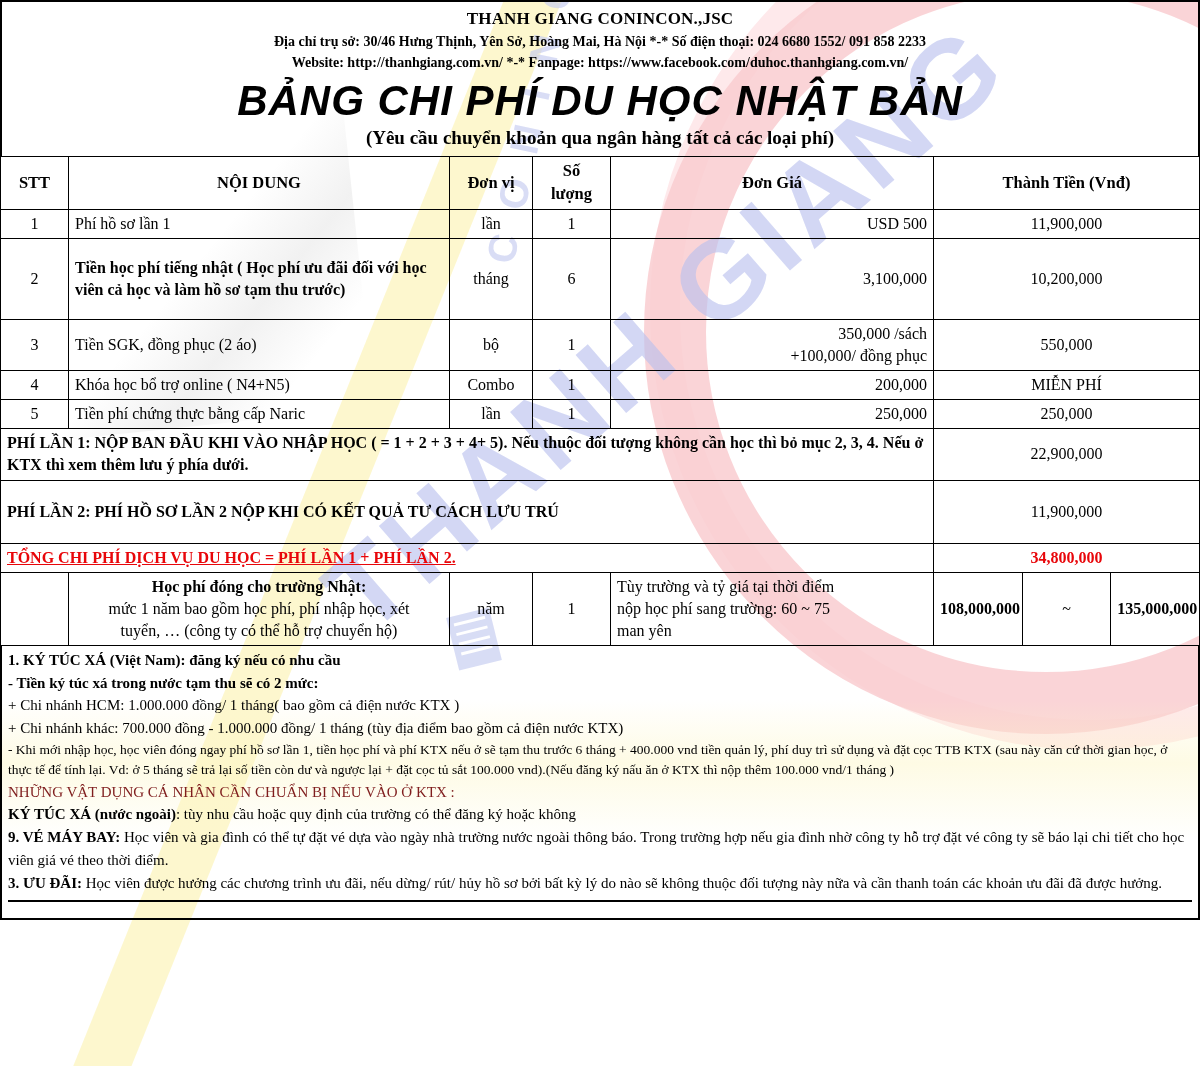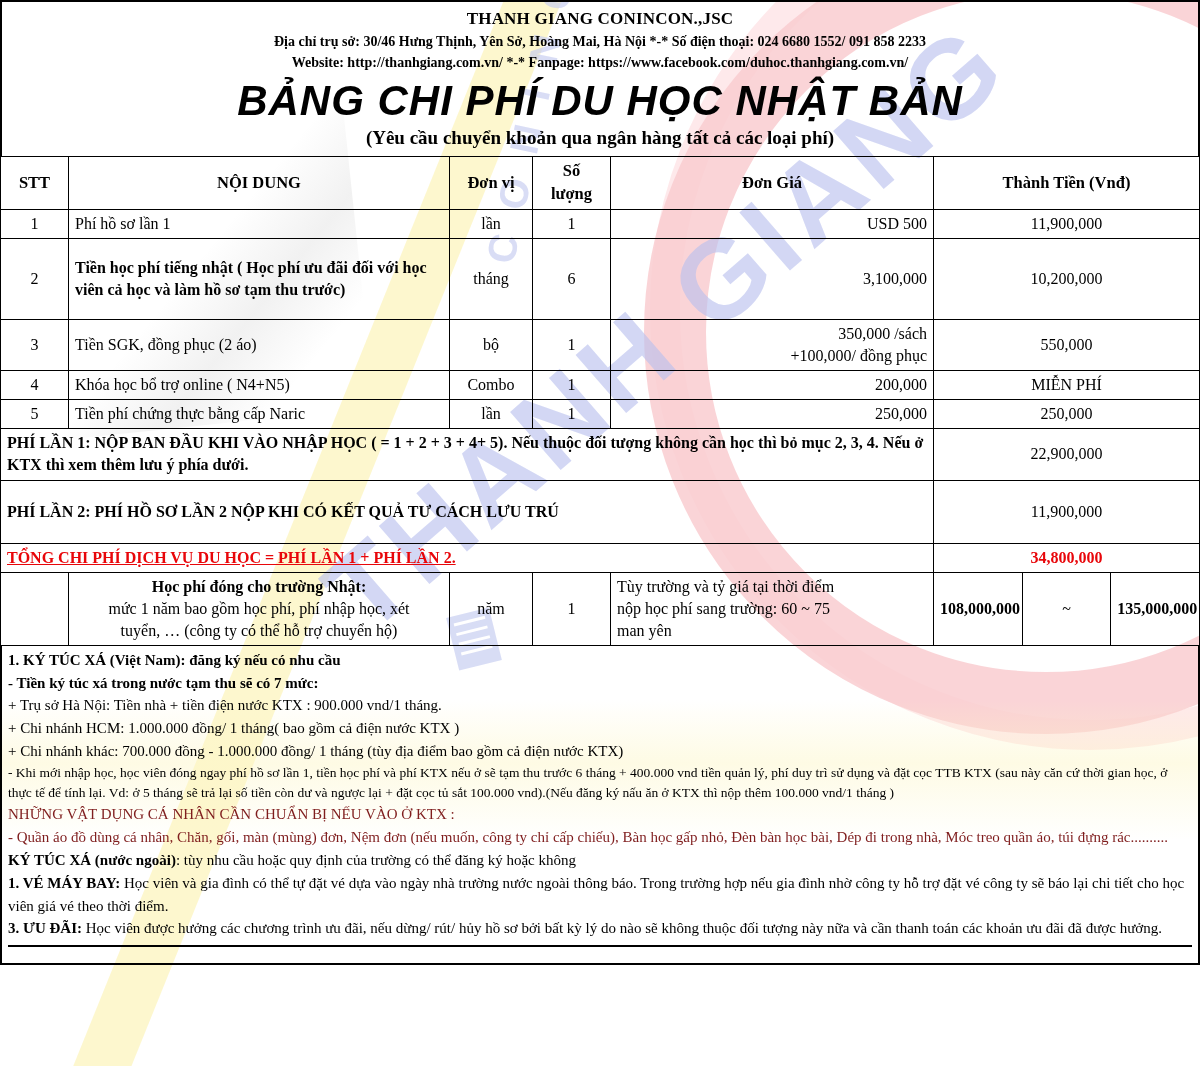--- a/index.html
+++ b/index.html
@@ -271,27 +271,25 @@
           </td>
           <td class="amt-a">108,000,000</td>
           <td class="amt-t">~</td>
           <td class="amt-b">135,000,000</td>
         </tr>
       </tbody>
     </table>
 
     <div class="notesbox">
       <p class="note b">1. KÝ TÚC XÁ (Việt Nam): đăng ký nếu có nhu cầu</p>
-      <p class="note b">- Tiền ký túc xá trong nước tạm thu sẽ có 7 mức:</p>
-      <p class="note">+ Trụ sở Hà Nội: Tiền nhà + tiền điện nước KTX : 900.000 vnd/1 tháng.</p>
+      <p class="note b">- Tiền ký túc xá trong nước tạm thu sẽ có 2 mức:</p>
       <p class="note">+ Chi nhánh HCM: 1.000.000 đồng/ 1 tháng( bao gồm cả điện nước KTX )</p>
       <p class="note">+ Chi nhánh khác: 700.000 đồng - 1.000.000 đồng/ 1 tháng (tùy địa điểm bao gồm cả điện nước KTX)</p>
       <p class="note sm"><span> - Khi mới nhập học, học viên đóng ngay phí hồ sơ lần 1, tiền học phí và phí KTX nếu ở sẽ tạm thu trước 6 tháng + 400.000 vnd tiền quản lý, phí duy trì sử dụng và đặt cọc TTB KTX (sau này căn cứ thời gian học, ở thực tế để tính lại. Vd: ở 5 tháng sẽ trả lại số tiền còn dư và ngược lại + đặt cọc tủ sắt 100.000 vnd).</span><span class="it">(Nếu đăng ký nấu ăn ở KTX thì nộp thêm 100.000 vnd/1 tháng )</span></p>
       <p class="note r">NHỮNG VẬT DỤNG CÁ NHÂN CẦN CHUẨN BỊ NẾU VÀO Ở KTX :</p>
-      <p class="note r">- Quần áo đồ dùng cá nhân, Chăn, gối, màn (mùng) đơn, Nệm đơn (nếu muốn, công ty chỉ cấp chiếu), Bàn học gấp nhỏ, Đèn bàn học bài, Dép đi trong nhà,  Móc treo quần áo, túi đựng rác..........</p>
       <p class="note"><span class="bold">KÝ TÚC XÁ (nước ngoài)</span><span>: tùy nhu cầu hoặc quy định của trường có thể đăng ký hoặc không</span></p>
-      <p class="note"><span class="bold">1. VÉ MÁY BAY:</span><span> Học viên và gia đình có thể tự đặt vé dựa vào ngày nhà trường nước ngoài thông báo. Trong trường hợp nếu gia đình nhờ công ty hỗ trợ đặt vé công ty sẽ báo lại chi tiết cho học viên giá vé theo thời điểm.</span></p>
+      <p class="note"><span class="bold">9. VÉ MÁY BAY:</span><span> Học viên và gia đình có thể tự đặt vé dựa vào ngày nhà trường nước ngoài thông báo. Trong trường hợp nếu gia đình nhờ công ty hỗ trợ đặt vé công ty sẽ báo lại chi tiết cho học viên giá vé theo thời điểm.</span></p>
       <p class="note"><span class="bold">3. ƯU ĐÃI:</span><span> Học viên được hưởng các chương trình ưu đãi, nếu dừng/ rút/ hủy hồ sơ bởi bất kỳ lý do nào sẽ không thuộc đối tượng này nữa và cần thanh toán các khoản ưu đãi đã được hưởng.</span></p>
       <div class="footrule"></div>
     </div>
 
   </div>
 </div>
 
 </body></html>

